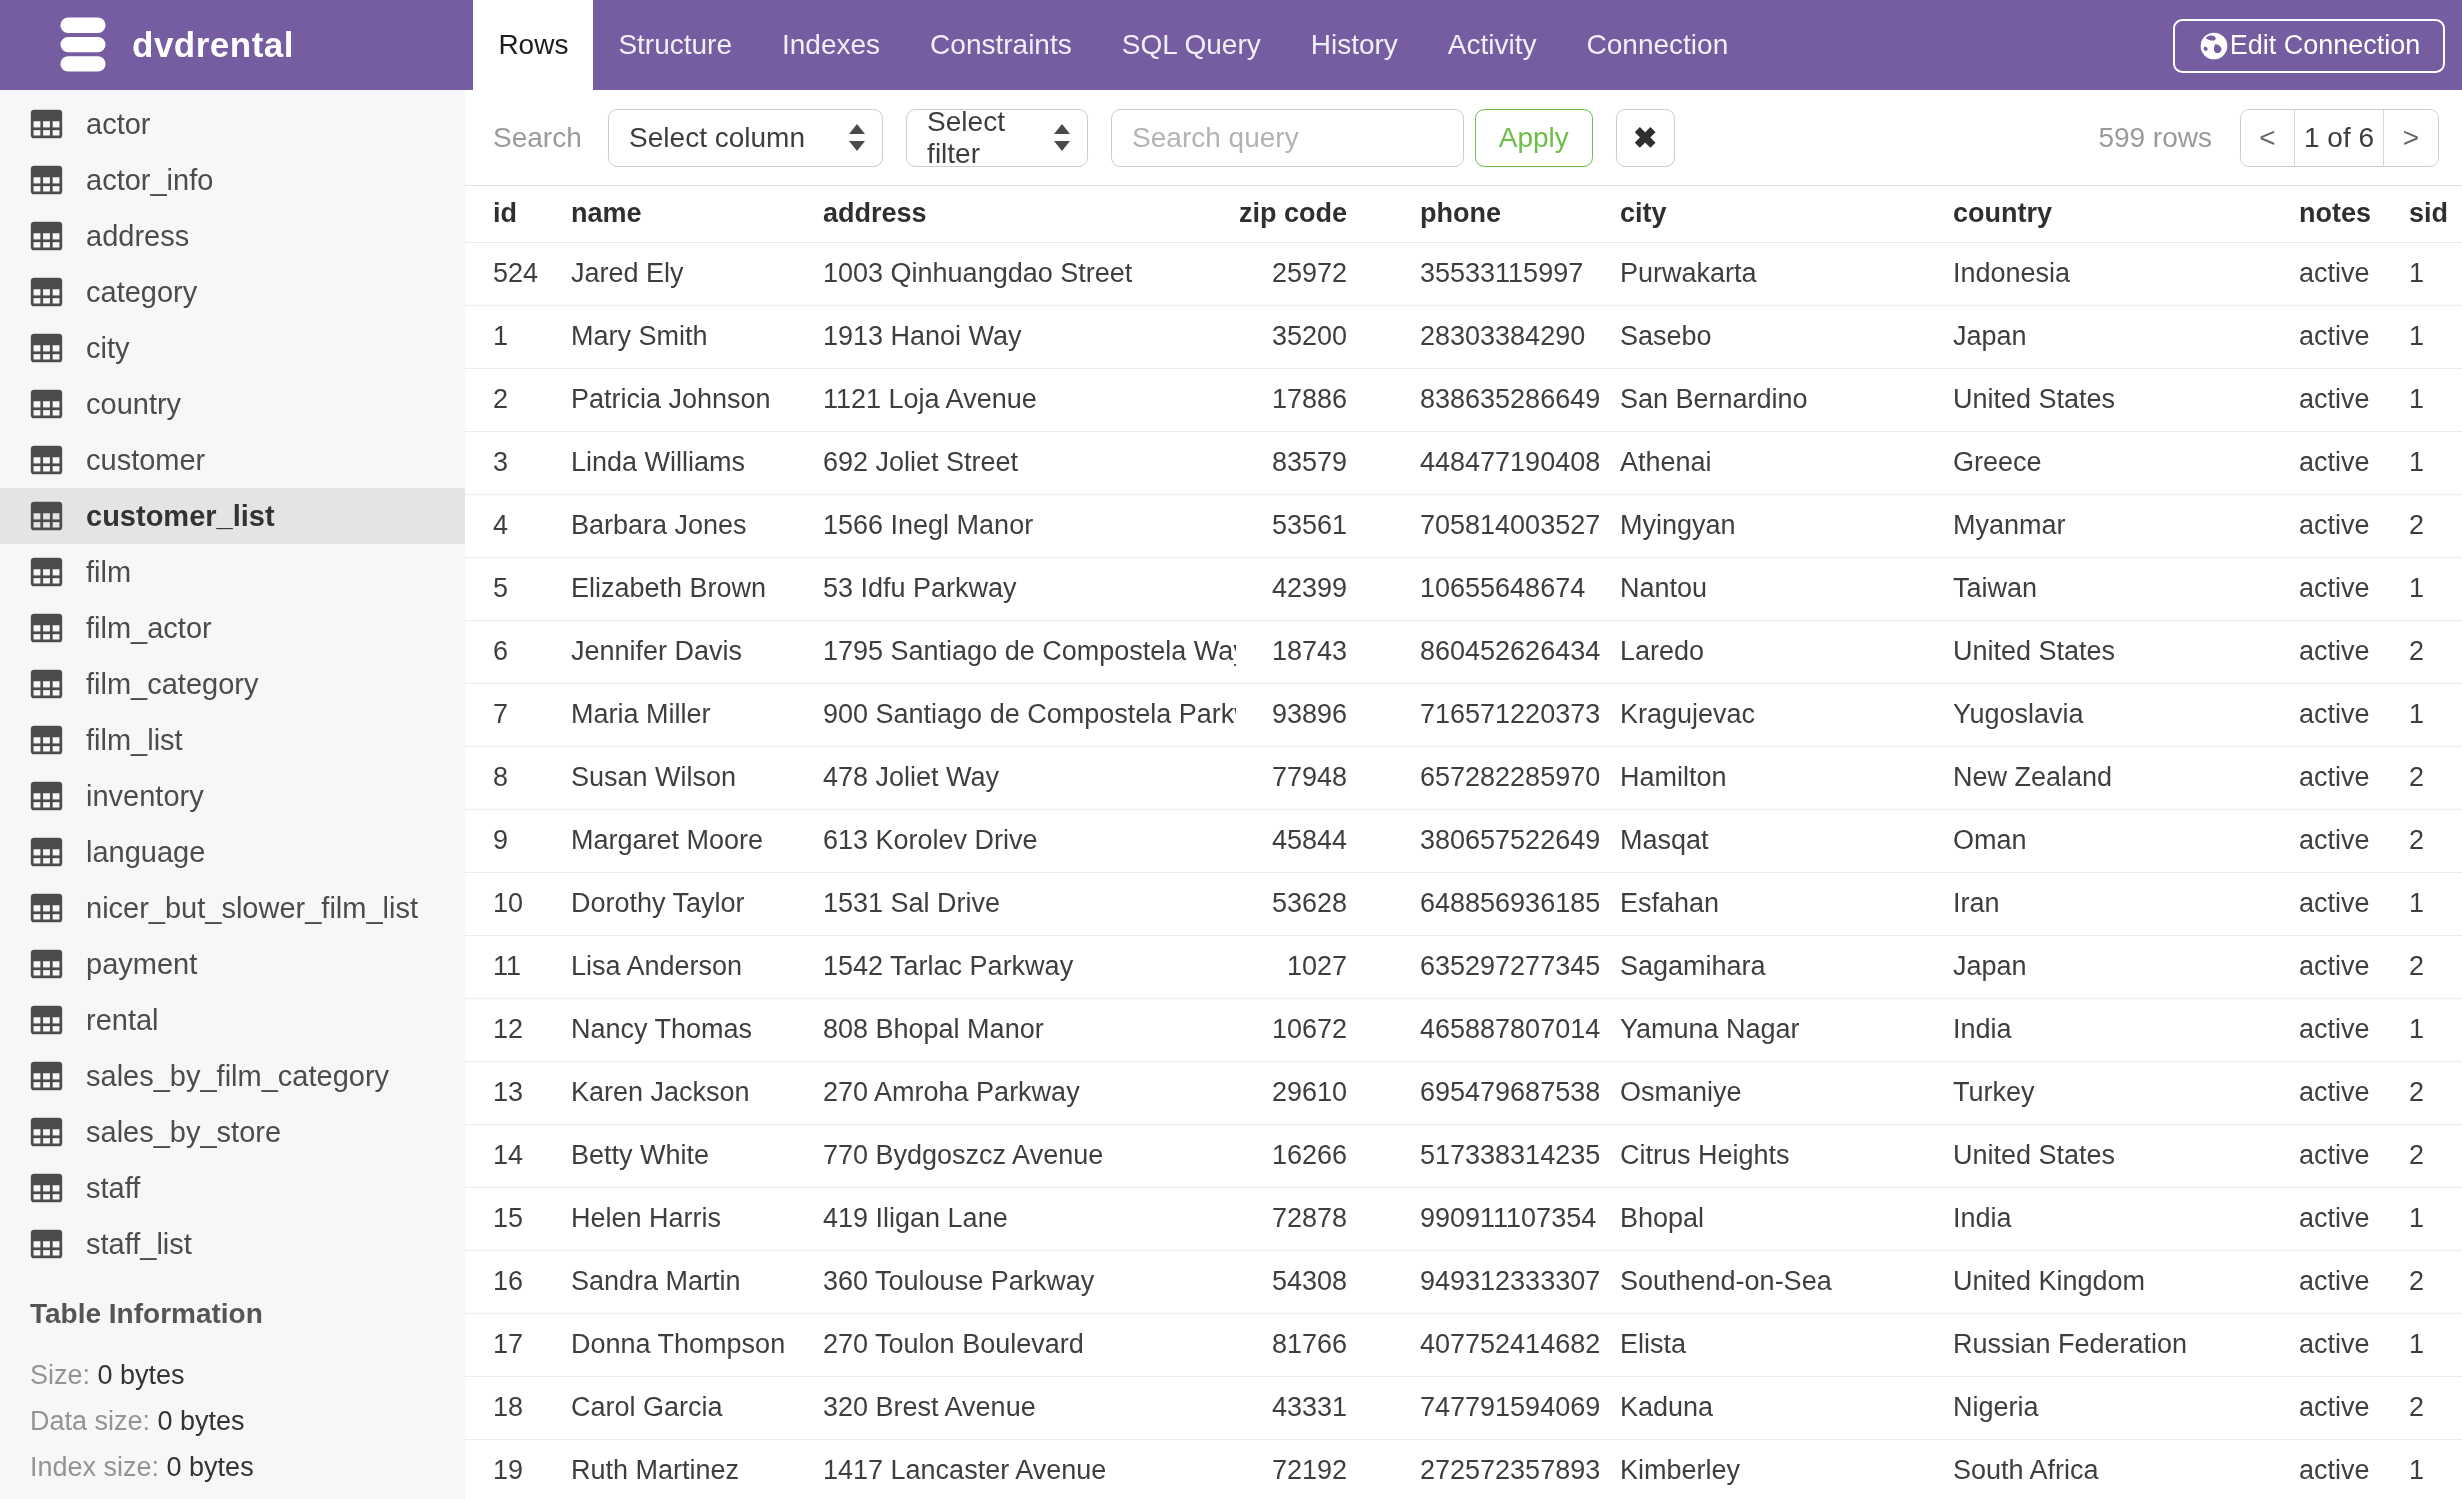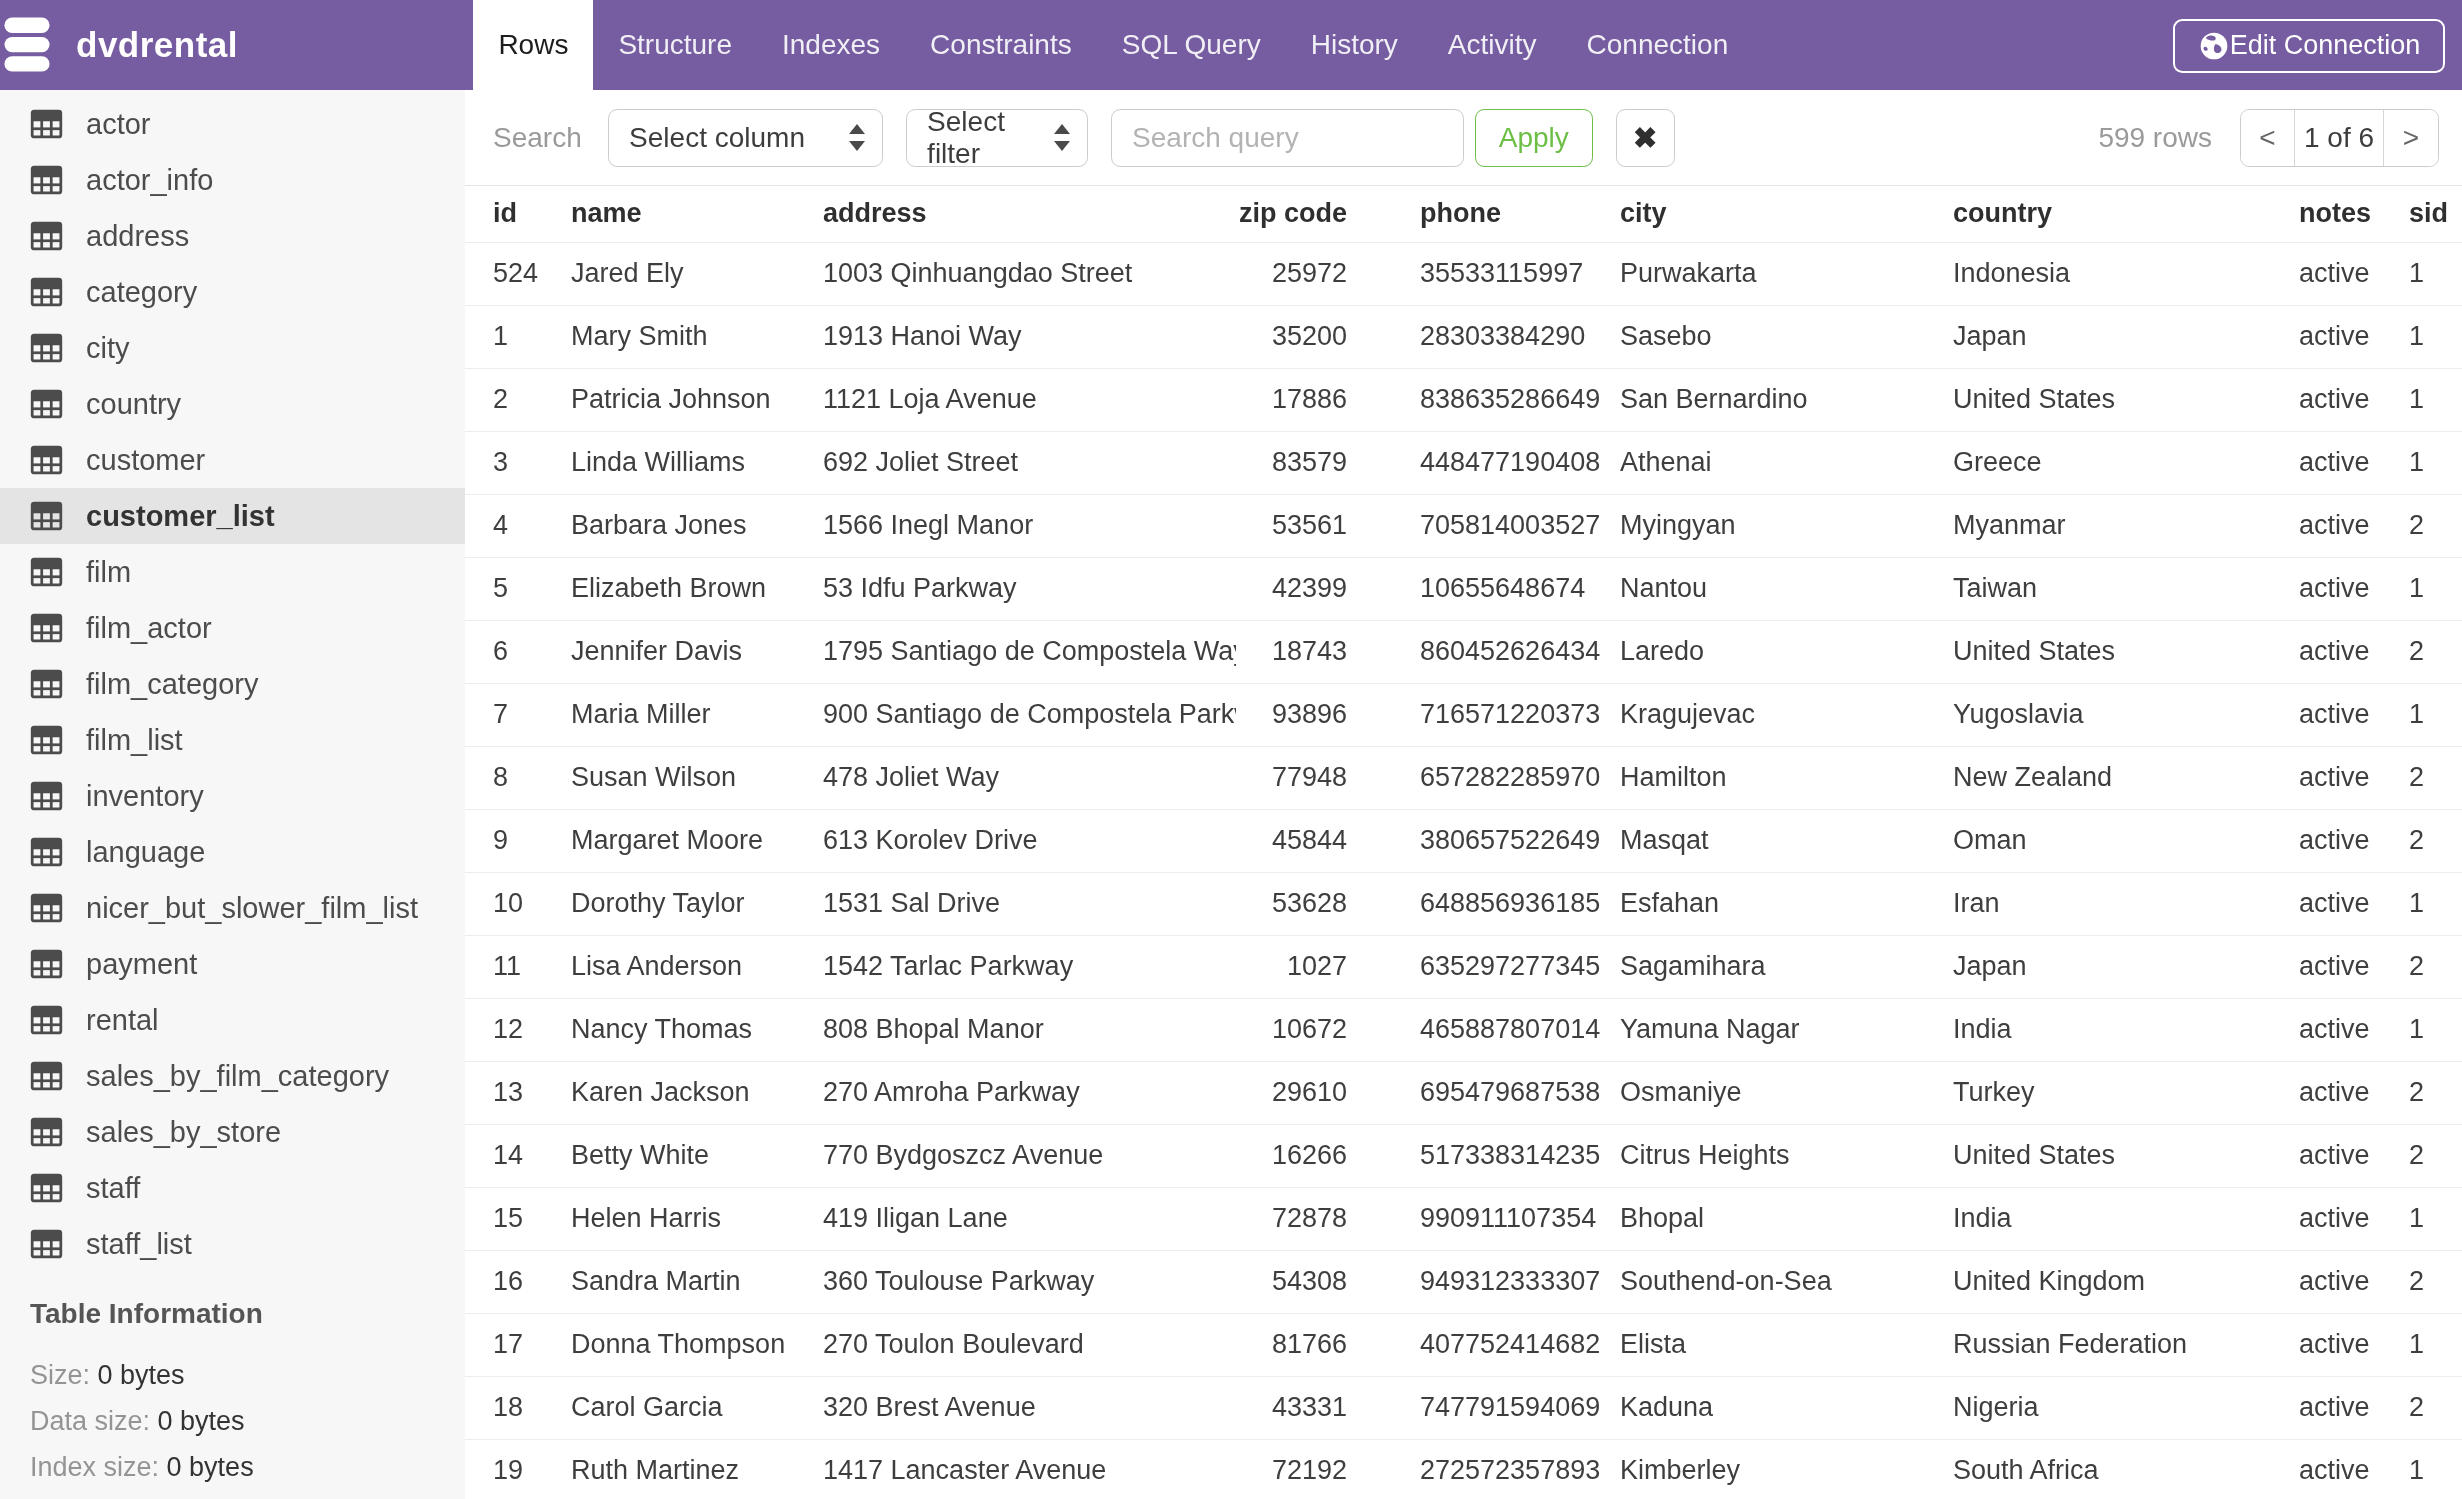--- a/index.html
+++ b/index.html
@@ -6,21 +6,21 @@
   html,body { margin:0; padding:0; }
   body {
     width:2462px; height:1500px;
     font-family:"Liberation Sans", sans-serif;
     background:#ffffff; overflow:hidden;
   }
   .app { width:2462px; height:1500px; position:relative; overflow:hidden; display:flex; flex-direction:column; }
 
   
   .header { height:90px; flex:none; background:#765CA0; display:flex; align-items:stretch; }
-  .logo { width:465px; flex:none; display:flex; align-items:center; gap:22px; }
+  .logo { width:465px; flex:none; display:flex; align-items:center; padding-left:56px; gap:22px; }
   .logo svg { width:54px; height:58px; flex:none; }
   .logo-text { color:#fff; font-size:35px; font-weight:bold; letter-spacing:0.5px; }
   .tabs { display:flex; margin-left:8.4px; }
   .tab { display:flex; align-items:center; padding:0 25px; font-size:28px; color:rgba(255,255,255,.9); cursor:default; }
   .tab.active { background:#fff; color:#1d1d1d; }
   .edit-conn {
     margin-left:auto; margin-right:16.7px; margin-top:18.6px; height:54px; align-self:flex-start;
     display:flex; align-items:center; padding:0 23px;
     background:transparent; border:2.3px solid #fff; border-radius:9.3px;
     color:#fff; font-size:27px; font-family:inherit;

